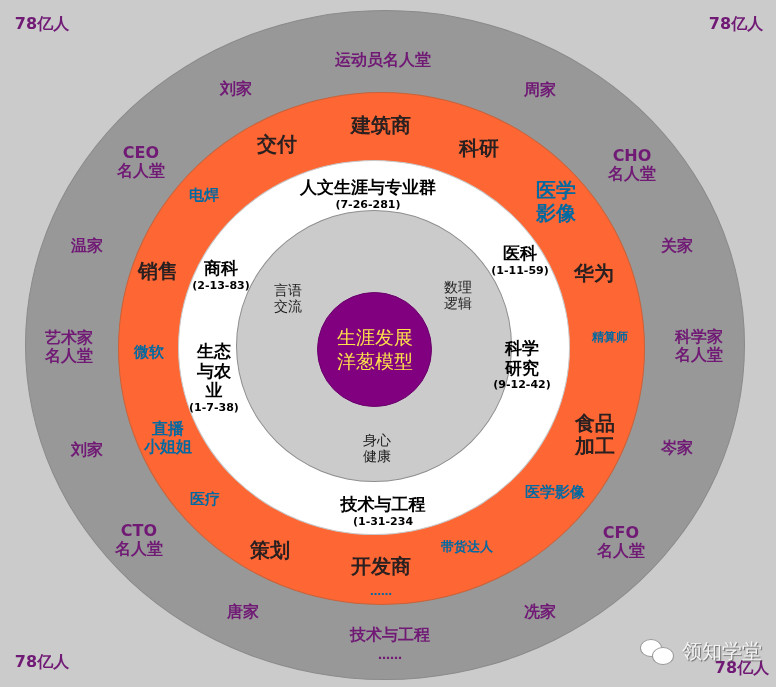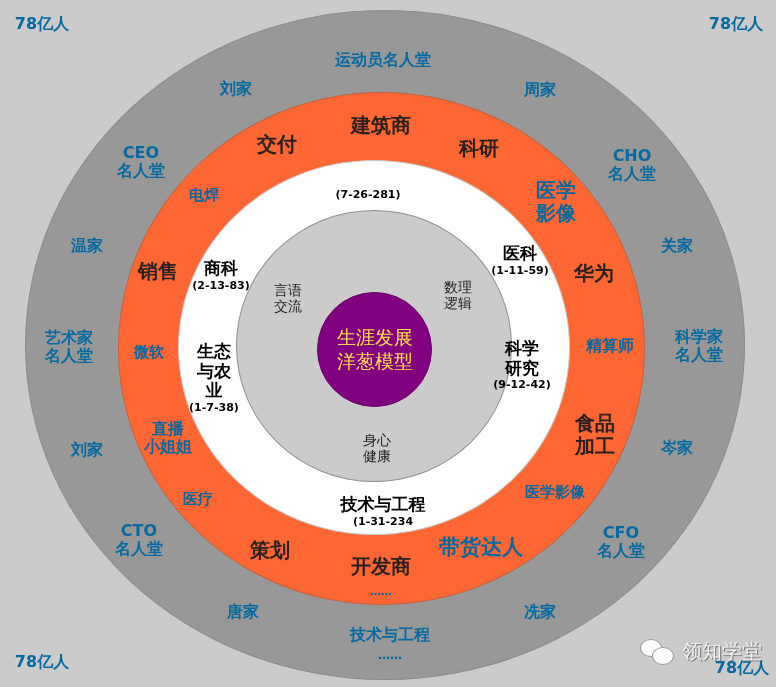--- a/index.html
+++ b/index.html
@@ -9,21 +9,21 @@
     font-family: "DejaVu Sans", "Liberation Sans", sans-serif;
   }
   .ring { position: absolute; border-radius: 50%; box-sizing: border-box; }
   #ring-outer  { left: 25px;  top: 10px;  width: 720px; height: 670px; background: #989898; border: 1px solid #8a8a8a; }
   #ring-orange { left: 118px; top: 92px;  width: 527px; height: 513px; background: #fe6634; border: 1px solid #c8623a; }
   #ring-white  { left: 178px; top: 160px; width: 392px; height: 375px; background: #ffffff; border: 1px solid #c8c8c8; }
   #ring-inner  { left: 236px; top: 210px; width: 276px; height: 272px; background: #cbcbcb; border: 1px solid #8e8e8e; }
   #ring-core   { left: 317px; top: 292px; width: 115px; height: 115px; background: #800080; border: 1px solid #6a006a; }
 
   .lbl { position: absolute; text-align: center; white-space: nowrap; line-height: 1.15; transform: translate(-50%, -50%); }
-  .y  { color: #0369a1; font-weight: bold; font-size: 16px; }
+  .y  { color: #701a75; font-weight: bold; font-size: 16px; }
   .o  { color: #2a2020; font-weight: bold; font-size: 20px; }
   .os { color: #0369a1; font-weight: bold; font-size: 15px; }
   .w  { color: #000; font-weight: bold; font-size: 17px; }
   .w .code { display: block; font-size: 11px; font-weight: bold; margin-top: 1px; }
   .g  { color: #222; font-size: 14px; }
   .core { color: #ffe14a; font-size: 19px; line-height: 1.25; }
 
   .watermark { position: absolute; left: 640px; top: 638px; display: flex; align-items: center; gap: 8px; }
   .wm-icon { position: relative; width: 34px; height: 26px; }
   .bub { position: absolute; background: #fff; border-radius: 50%; border: 1px solid #999; }
@@ -64,31 +64,31 @@
 <div class="lbl y" style="left:390px;top:656px;font-size:12px">……</div>
 
 <div class="lbl o" style="left:277px;top:144px">交付</div>
 <div class="lbl o" style="left:381px;top:125px">建筑商</div>
 <div class="lbl o" style="left:479px;top:148px">科研</div>
 <div class="lbl os" style="left:204px;top:196px">电焊</div>
 <div class="lbl os" style="left:556px;top:202px;font-size:20px"><span>医学</span><br><span>影像</span></div>
 <div class="lbl o" style="left:158px;top:271px">销售</div>
 <div class="lbl o" style="left:594px;top:273px">华为</div>
 <div class="lbl os" style="left:149px;top:353px">微软</div>
-<div class="lbl os" style="left:610px;top:346px;font-size:16px">精算师</div>
+<div class="lbl os" style="left:610px;top:338px;font-size:12px">精算师</div>
 <div class="lbl os" style="left:168px;top:438px;font-size:16px"><span>直播</span><br><span>小姐姐</span></div>
 <div class="lbl o" style="left:595px;top:435px"><span>食品</span><br><span>加工</span></div>
-<div class="lbl os" style="left:198px;top:500px">医疗</div>
+<div class="lbl os" style="left:205px;top:500px">医疗</div>
 <div class="lbl os" style="left:555px;top:493px">医学影像</div>
 <div class="lbl o" style="left:270px;top:550px">策划</div>
-<div class="lbl os" style="left:481px;top:547px;font-size:21px">带货达人</div>
+<div class="lbl os" style="left:467px;top:547px;font-size:13px">带货达人</div>
 <div class="lbl o" style="left:381px;top:566px">开发商</div>
 <div class="lbl os" style="left:381px;top:592px;font-size:11px">……</div>
 
-<div class="lbl w" style="left:368px;top:195px"><span class="code">(7-26-281)</span></div>
+<div class="lbl w" style="left:368px;top:195px"><span>人文生涯与专业群</span><span class="code">(7-26-281)</span></div>
 <div class="lbl w" style="left:221px;top:276px"><span>商科</span><span class="code">(2-13-83)</span></div>
 <div class="lbl w" style="left:214px;top:378px"><span>生态</span><br><span>与农</span><br><span>业</span><span class="code">(1-7-38)</span></div>
 <div class="lbl w" style="left:520px;top:261px"><span>医科</span><span class="code">(1-11-59)</span></div>
 <div class="lbl w" style="left:522px;top:365px"><span>科学</span><br><span>研究</span><span class="code">(9-12-42)</span></div>
 <div class="lbl w" style="left:383px;top:512px"><span>技术与工程</span><span class="code">(1-31-234</span></div>
 
 <div class="lbl g" style="left:288px;top:298px"><span>言语</span><br><span>交流</span></div>
 <div class="lbl g" style="left:458px;top:295px"><span>数理</span><br><span>逻辑</span></div>
 <div class="lbl g" style="left:377px;top:448px"><span>身心</span><br><span>健康</span></div>
 

